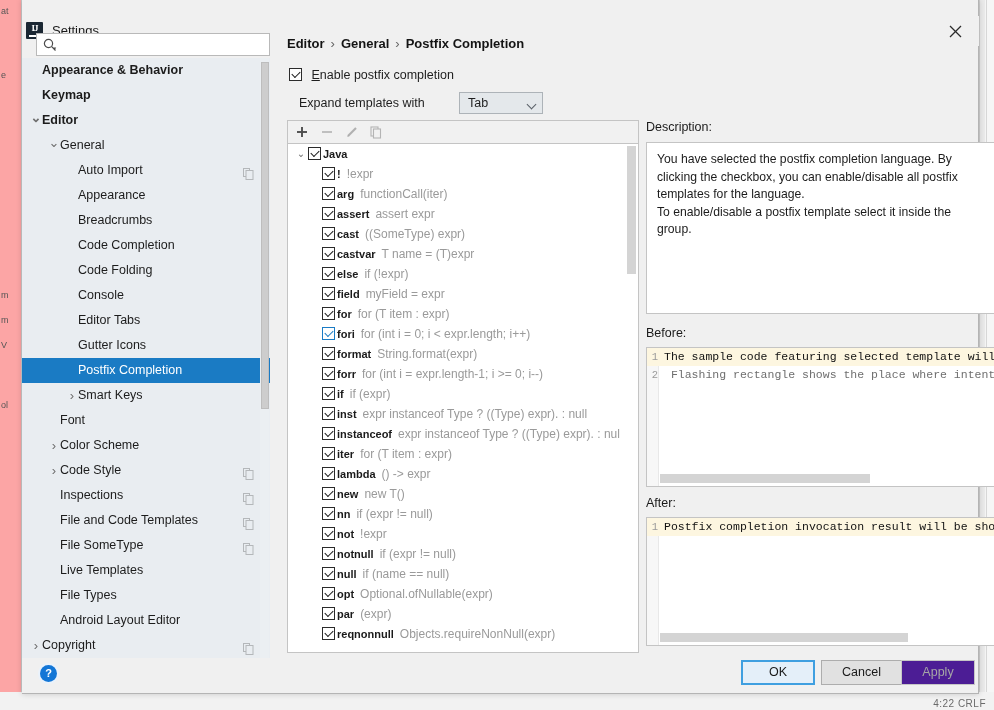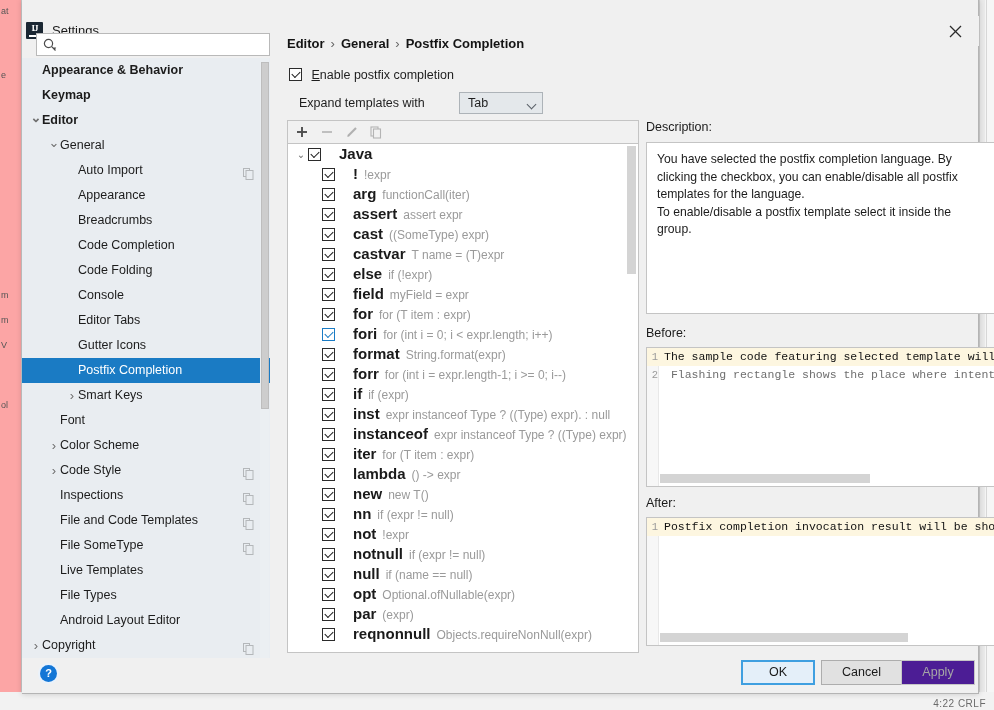--- a/index.html
+++ b/index.html
@@ -181,21 +181,21 @@
     position: relative; height: 20px; line-height: 20px;
     white-space: nowrap; cursor: default;
     padding-left: 6px;
   }
   .tpl-row .arrow {
     display: inline-block; width: 14px; color: #6e6e6e;
     font-size: 10px; text-align: center; vertical-align: 1px;
   }
   .tpl-row .indent { display: inline-block; width: 28px; }
   .tpl-row .key {
-    font-weight: bold; font-size: 15px; color: #1a1a1a; margin-left: 18px;
+    font-weight: bold; font-size: 11px; color: #1a1a1a; margin-left: 2px;
   }
   .tpl-row .desc {
     font-size: 12px; color: #9a9a9a; margin-left: 6px;
   }
   #list-scrollbar {
     position: absolute; right: 1px; top: 1px; width: 11px; height: 508px;
     background: #fff;
   }
   #list-thumb {
     position: absolute; left: 1px; top: 1px; width: 9px; height: 128px;

